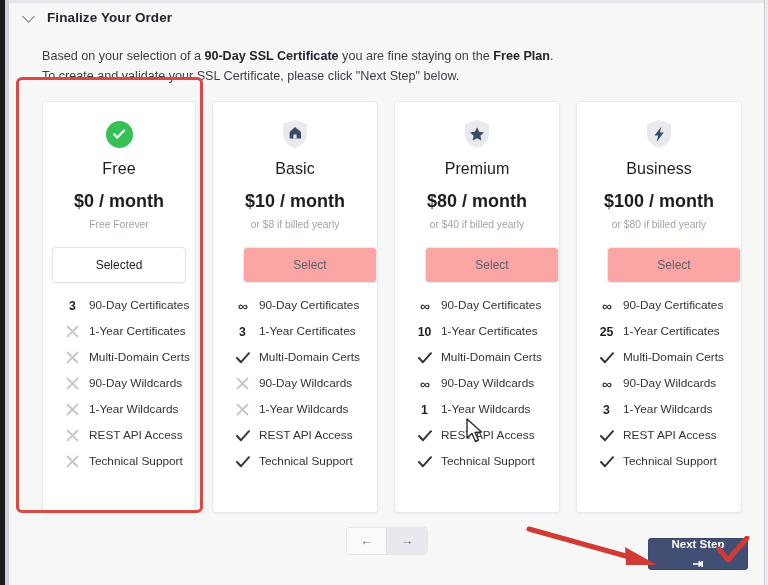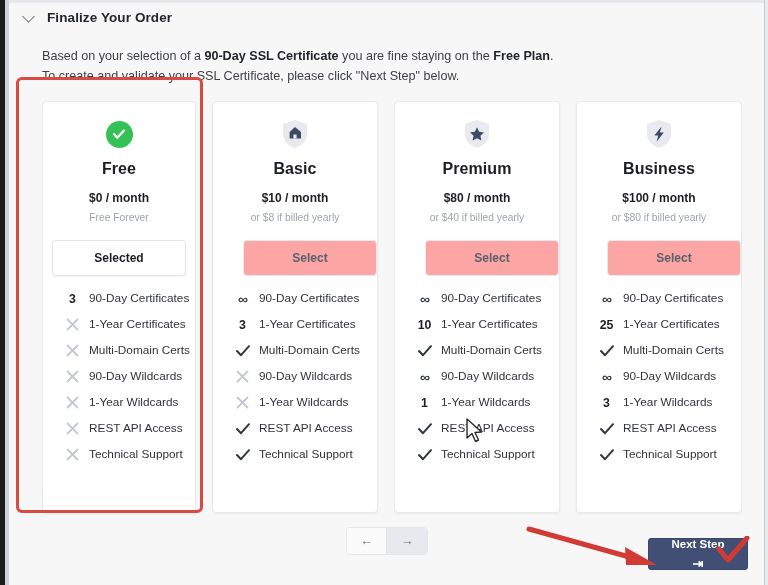--- a/index.html
+++ b/index.html
@@ -115,45 +115,45 @@
     background: #35c156;
     display: flex; align-items: center; justify-content: center;
   }
   .check-circle svg { display:block; }
 
   .shield { position: relative; width: 28px; height: 30px; }
   .shield svg { display: block; }
 
   .plan-name {
     font-size: 16px;
-    font-weight: bold;
+    font-weight: normal;
     color: #1c1e22;
     margin-top: 7px;
     letter-spacing: .1px;
   }
   .plan-price {
-    font-size: 12px;
+    font-size: 18px;
     font-weight: bold;
     color: #1c1e22;
     margin-top: 13px;
   }
   .plan-sub {
     font-size: 10.3px;
     color: #9ea4ac;
     margin-top: 7px;
     height: 13px;
   }
 
   .plan-btn {
     margin-top: 15px;
     width: 134px;
     height: 36px;
     border-radius: 4px;
     font-size: 12px;
-    font-weight: bold;
+    font-weight: normal;
     display: flex;
     align-items: center;
     justify-content: center;
     cursor: pointer;
     user-select: none;
   }
   .plan-btn.selected {
     background: #ffffff;
     border: 1px solid #e3e5e9;
     color: #1c1e22;

